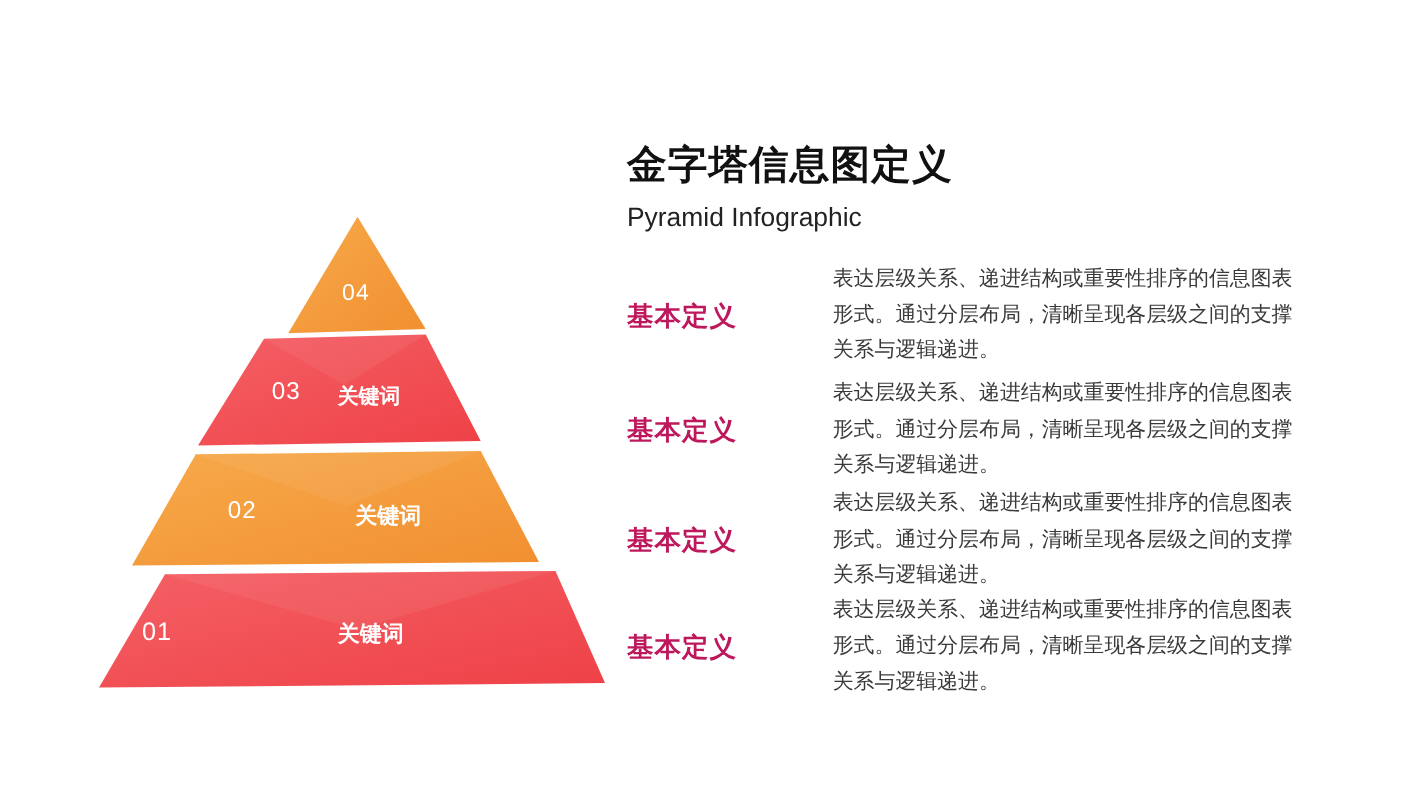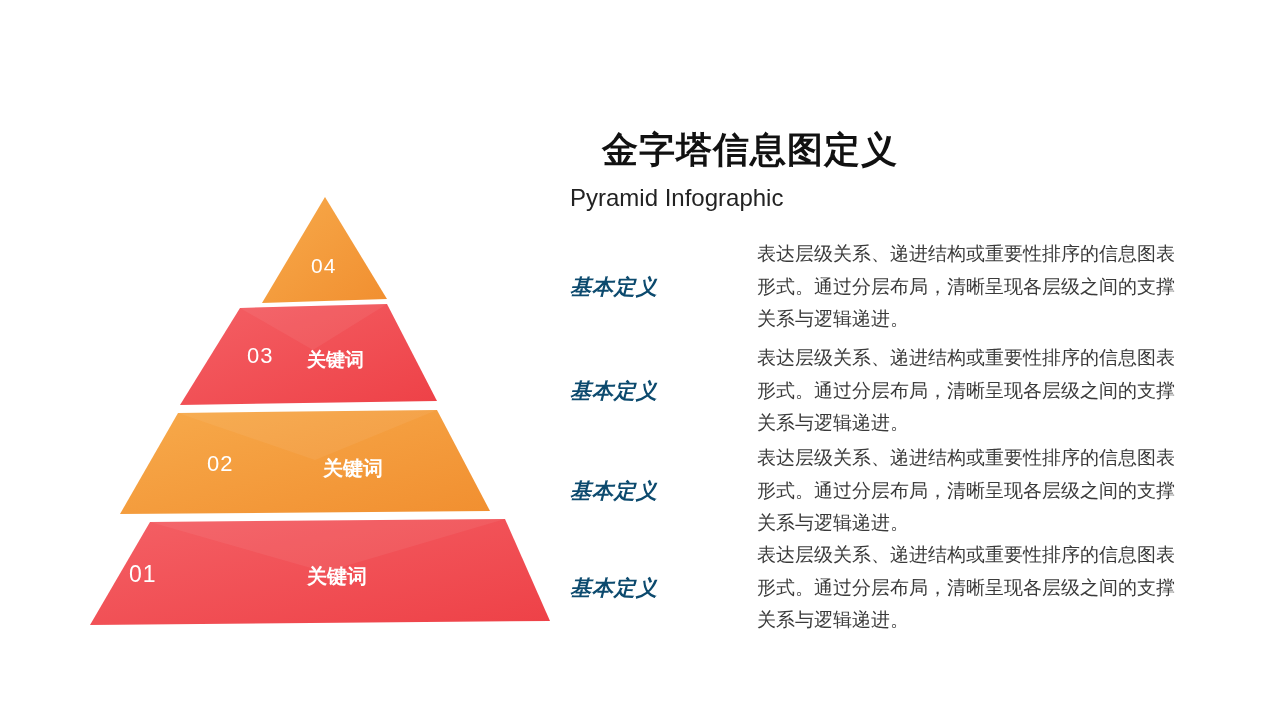--- a/index.html
+++ b/index.html
@@ -32,44 +32,42 @@
   }
 
   
   .title {
     position: absolute;
     left: 570px; top: 126px;
     font-size: 36px;
     font-weight: 800;
     color: #111111;
     letter-spacing: 1px;
-    margin-left: 32px;
   }
   .subtitle {
     position: absolute;
     left: 570px; top: 184px;
     font-size: 24px;
     font-weight: 400;
     color: #222222;
   }
   .def-row {
     position: absolute;
     left: 570px;
     width: 618px;
     height: 58px;
     display: flex;
     align-items: center;
   }
   .def-row .label {
     flex: 0 0 187px;
-    font-size: 21px;
+    font-size: 24px;
     font-weight: 800;
-    color: #0c4a6e;
+    color: #be185d;
     letter-spacing: 1px;
-    font-style: italic;
   }
   .def-row .desc {
     flex: 1 1 auto;
     font-size: 19px;
     line-height: 1.72;
     color: #3a3a3a;
     max-width: 432px;
   }
   .row-1 { top: 258px; }
   .row-2 { top: 362px; }

